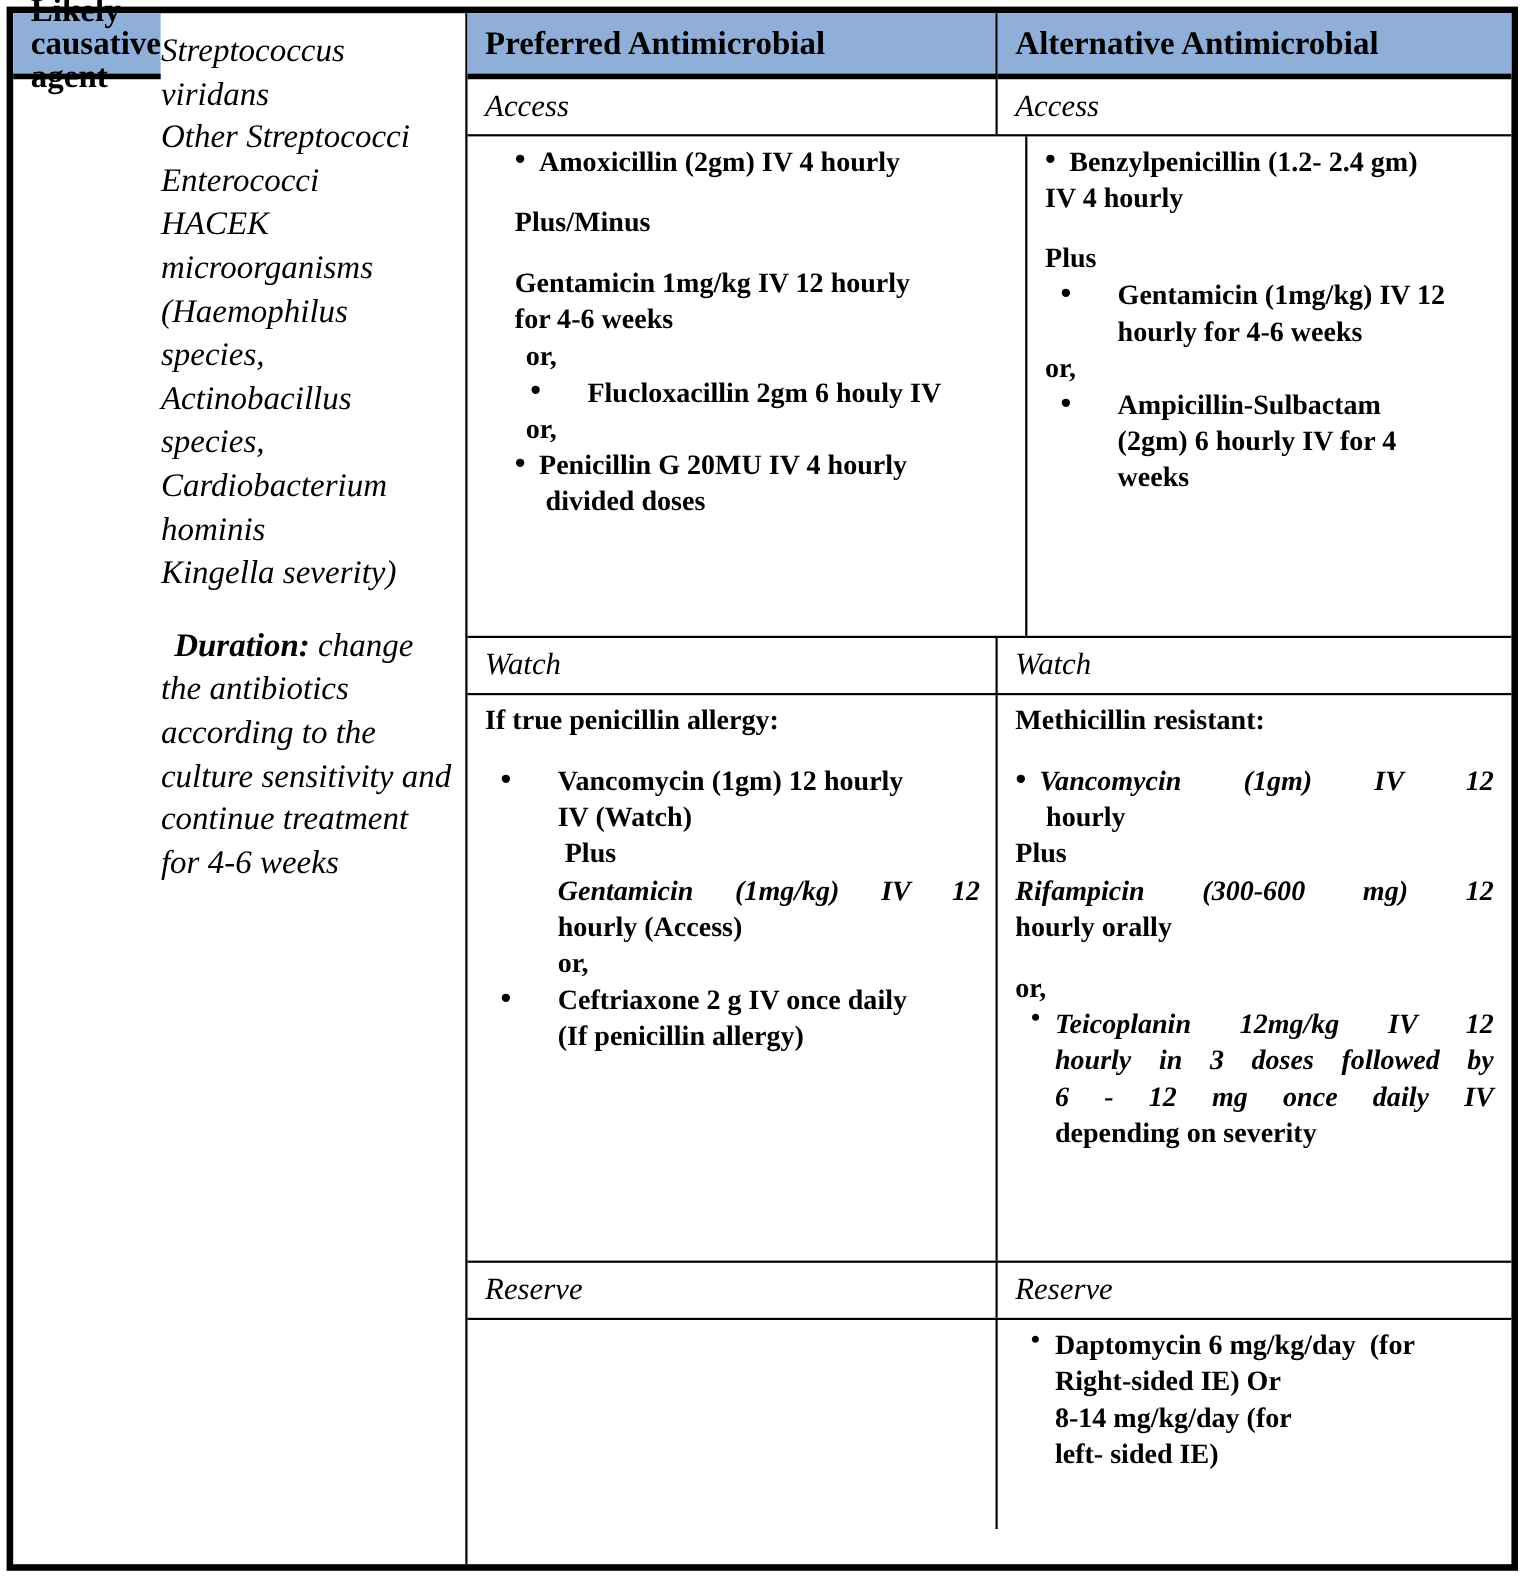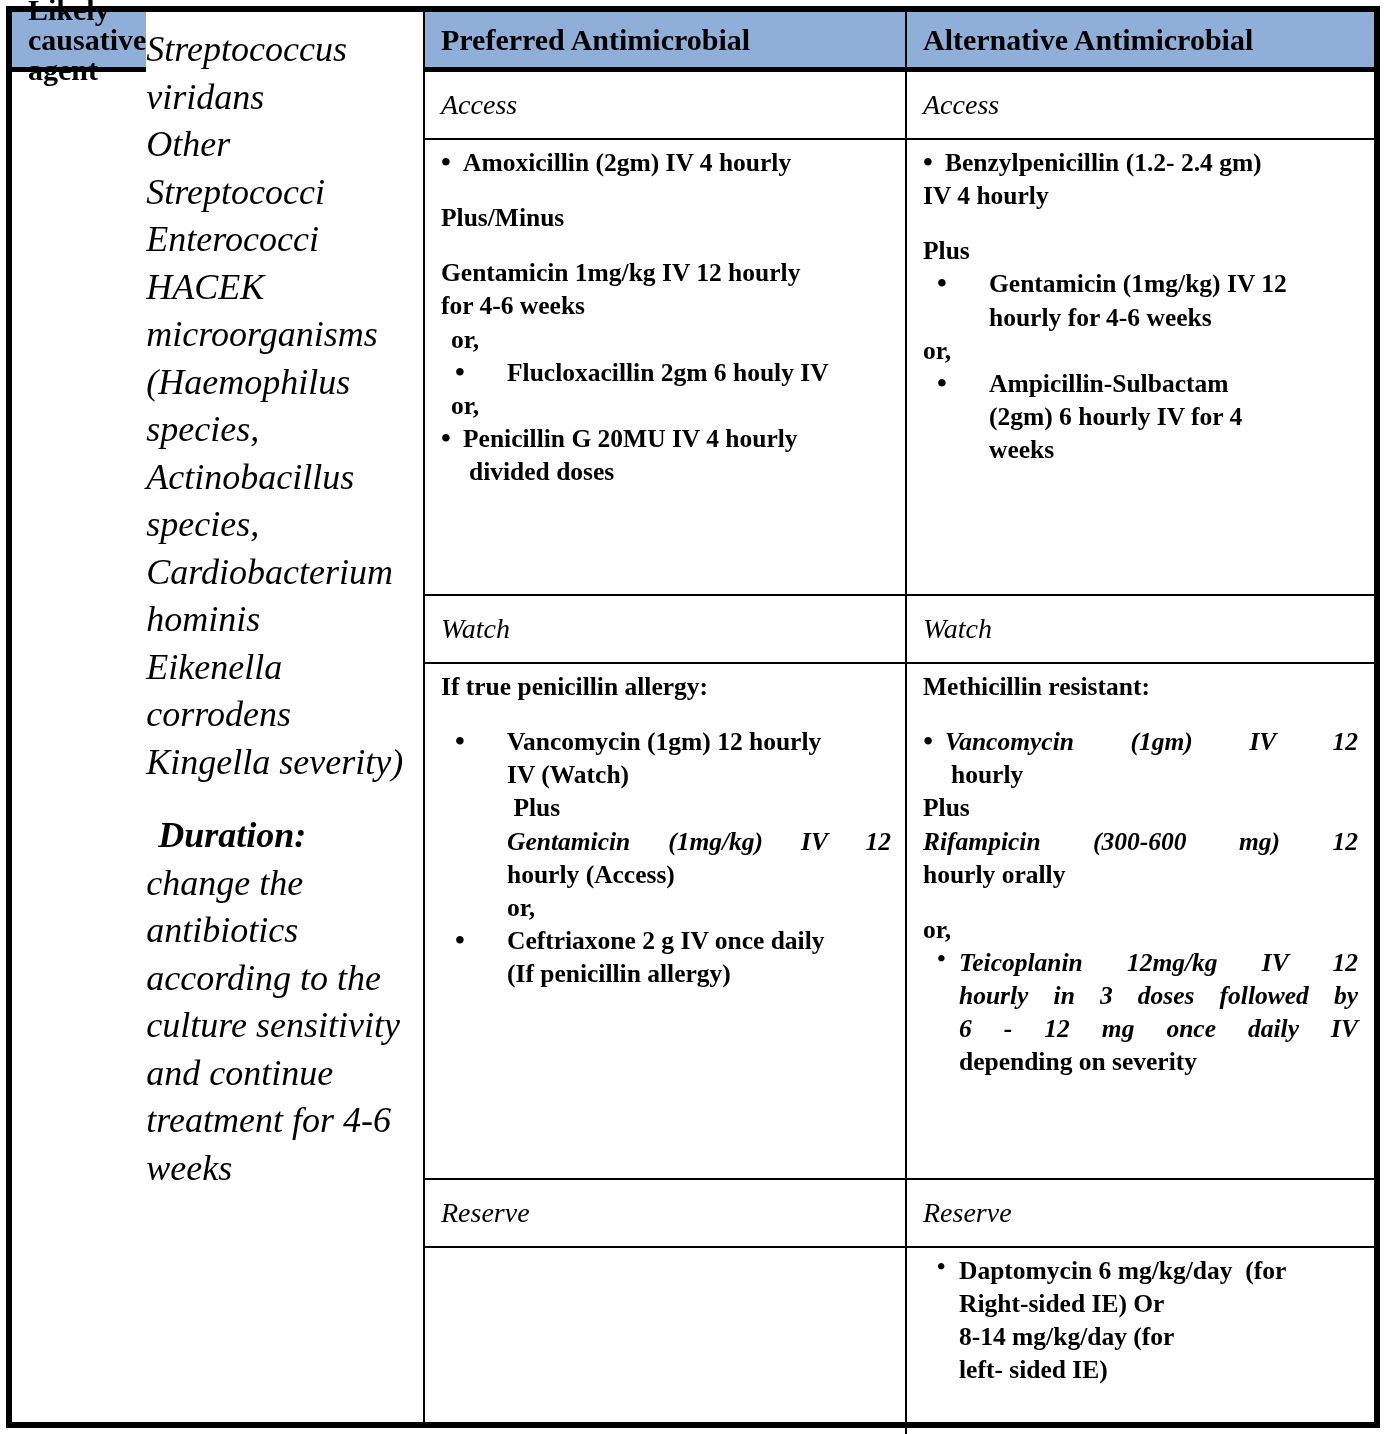--- a/index.html
+++ b/index.html
@@ -69,21 +69,21 @@
     flex: 0 0 482px;
     border-right: 2px solid #000000;
   }
   .hdr-alt { flex: 1 1 auto; }
 
   
   .agent-body {
     flex: 1 1 auto;
     padding: 14px 12px 0 0;
     font-style: italic;
-    font-size: 36px;
+    font-size: 30px;
     line-height: 1.32;
   }
   .agent-line { white-space: pre-wrap; }
   .agent-gap { height: 26px; }
   .agent-dur { margin-top: 0; }
   .agent-dur b { font-weight: bold; font-style: italic; margin-left: 12px; }
 
   
   .tier-label-row,
   .tier-body-row {
@@ -98,21 +98,21 @@
     border-right: 2px solid #000000;
     padding: 6px 14px 6px 16px;
   }
   .cell-alt {
     flex: 1 1 auto;
     padding: 6px 16px 6px 16px;
   }
 
   .tier-label-row .cell-pref,
   .tier-label-row .cell-alt {
-    height: 66px;
+    height: 50px;
     display: flex;
     align-items: center;
     padding-top: 0;
     padding-bottom: 0;
   }
   .tier-name {
     font-style: italic;
     font-size: 28px;
     line-height: 1;
   }
@@ -161,41 +161,40 @@
     position: absolute;
     left: 14px;
     top: -3px;
     font-size: 24px;
   }
   .ind-2 { padding-left: 66px; }
   .ind-3 { padding-left: 36px; }
   .noind { padding-left: 0; }
 
   
-  .h-access-body { min-height: 456px; }
+  .h-access-body { min-height: 456px; padding-left: 27px; }
   .h-watch-body  { min-height: 516px; }
   .h-res-body    { min-height: 190px; }
 </style>
 </head>
 <body>
 
 <div class="table-frame">
   <div class="grid">
 
     <div class="col-agent">
       <div class="hdr-cell">Likely causative agent</div>
       <div class="agent-body">
         <div class="agent-line">Streptococcus viridans</div>
         <div class="agent-line">Other Streptococci</div>
         <div class="agent-line">Enterococci</div>
         <div class="agent-line">HACEK microorganisms</div>
         <div class="agent-line">(Haemophilus species,</div>
         <div class="agent-line">Actinobacillus species,</div>
         <div class="agent-line">Cardiobacterium hominis</div>
-        <div class="agent-line">Eikenella corrodens</div>
         <div class="agent-line">Kingella severity)</div>
         <div class="agent-gap"></div>
         <div class="agent-dur"><b>Duration:</b><span> change the antibiotics according to the culture sensitivity and continue treatment for 4-6 weeks</span></div>
       </div>
     </div>
 
     <div class="col-rest">
 
       <div class="hdr-row">
         <div class="hdr-cell hdr-pref">Preferred Antimicrobial</div>

